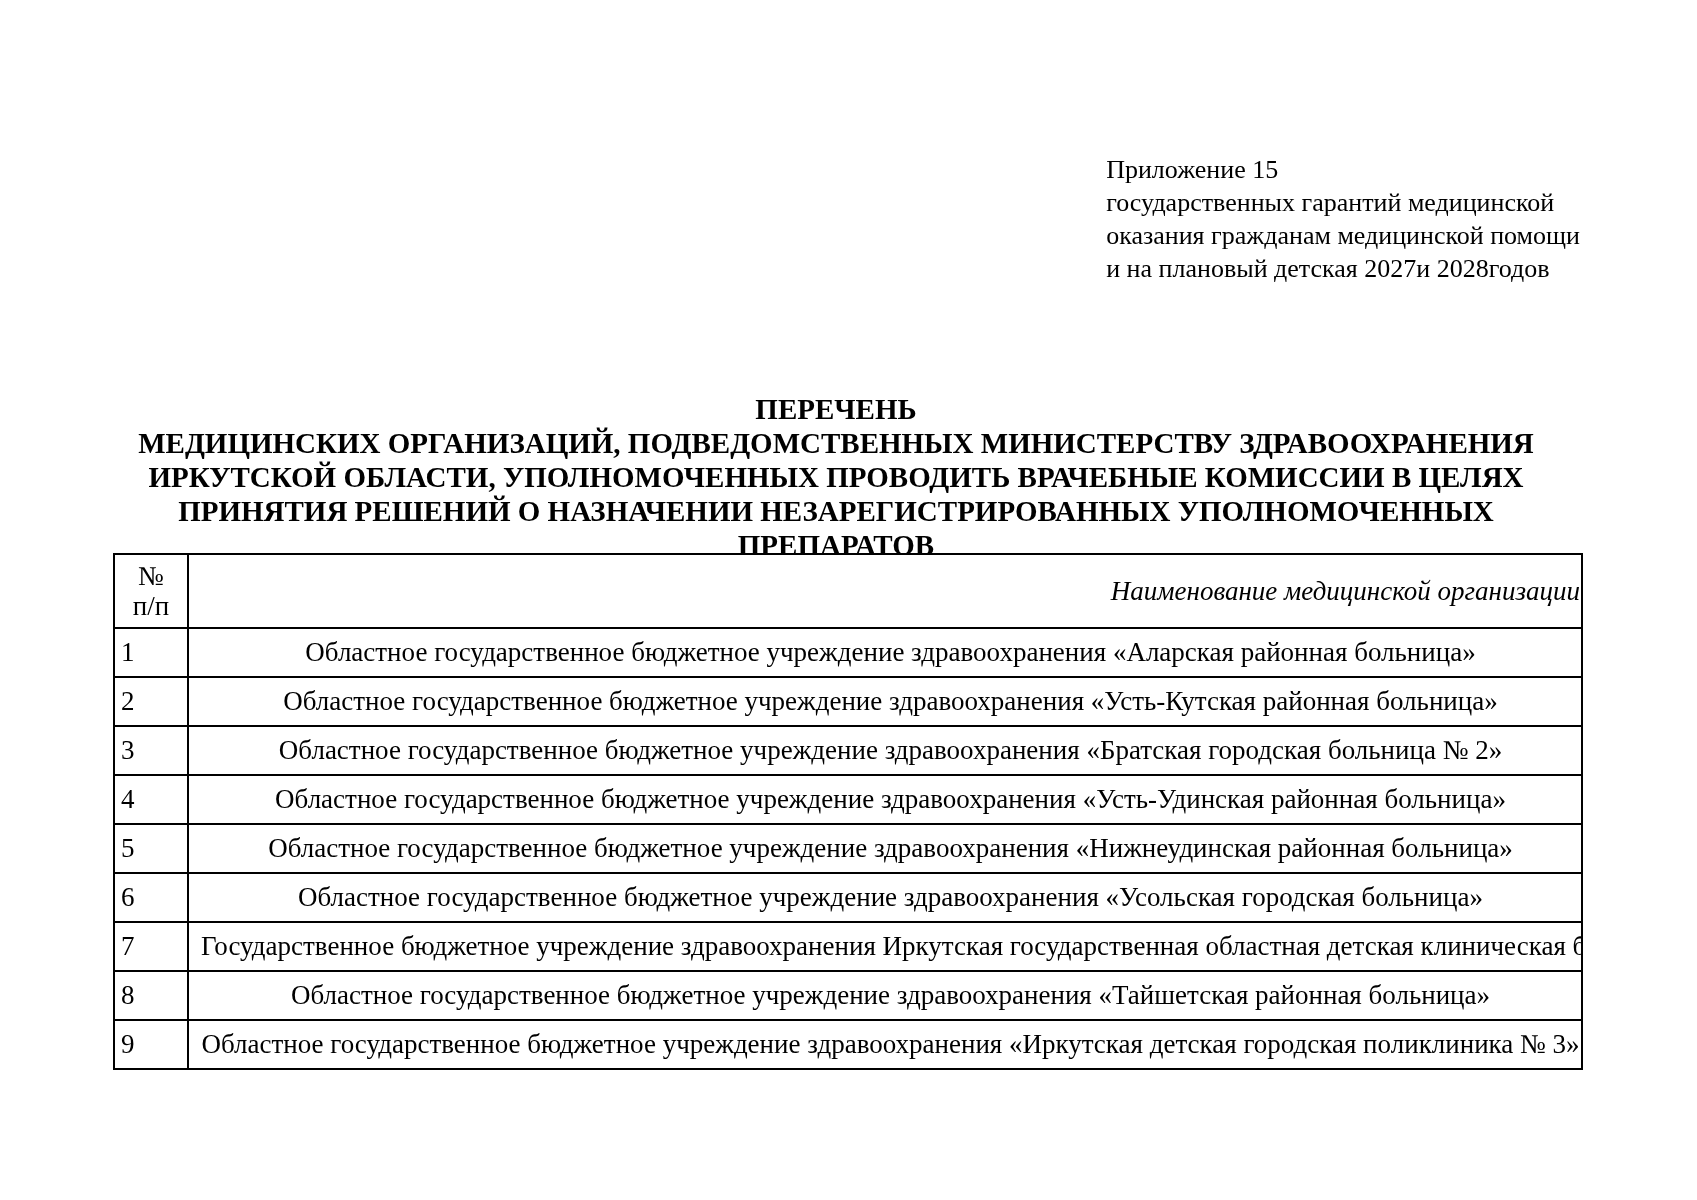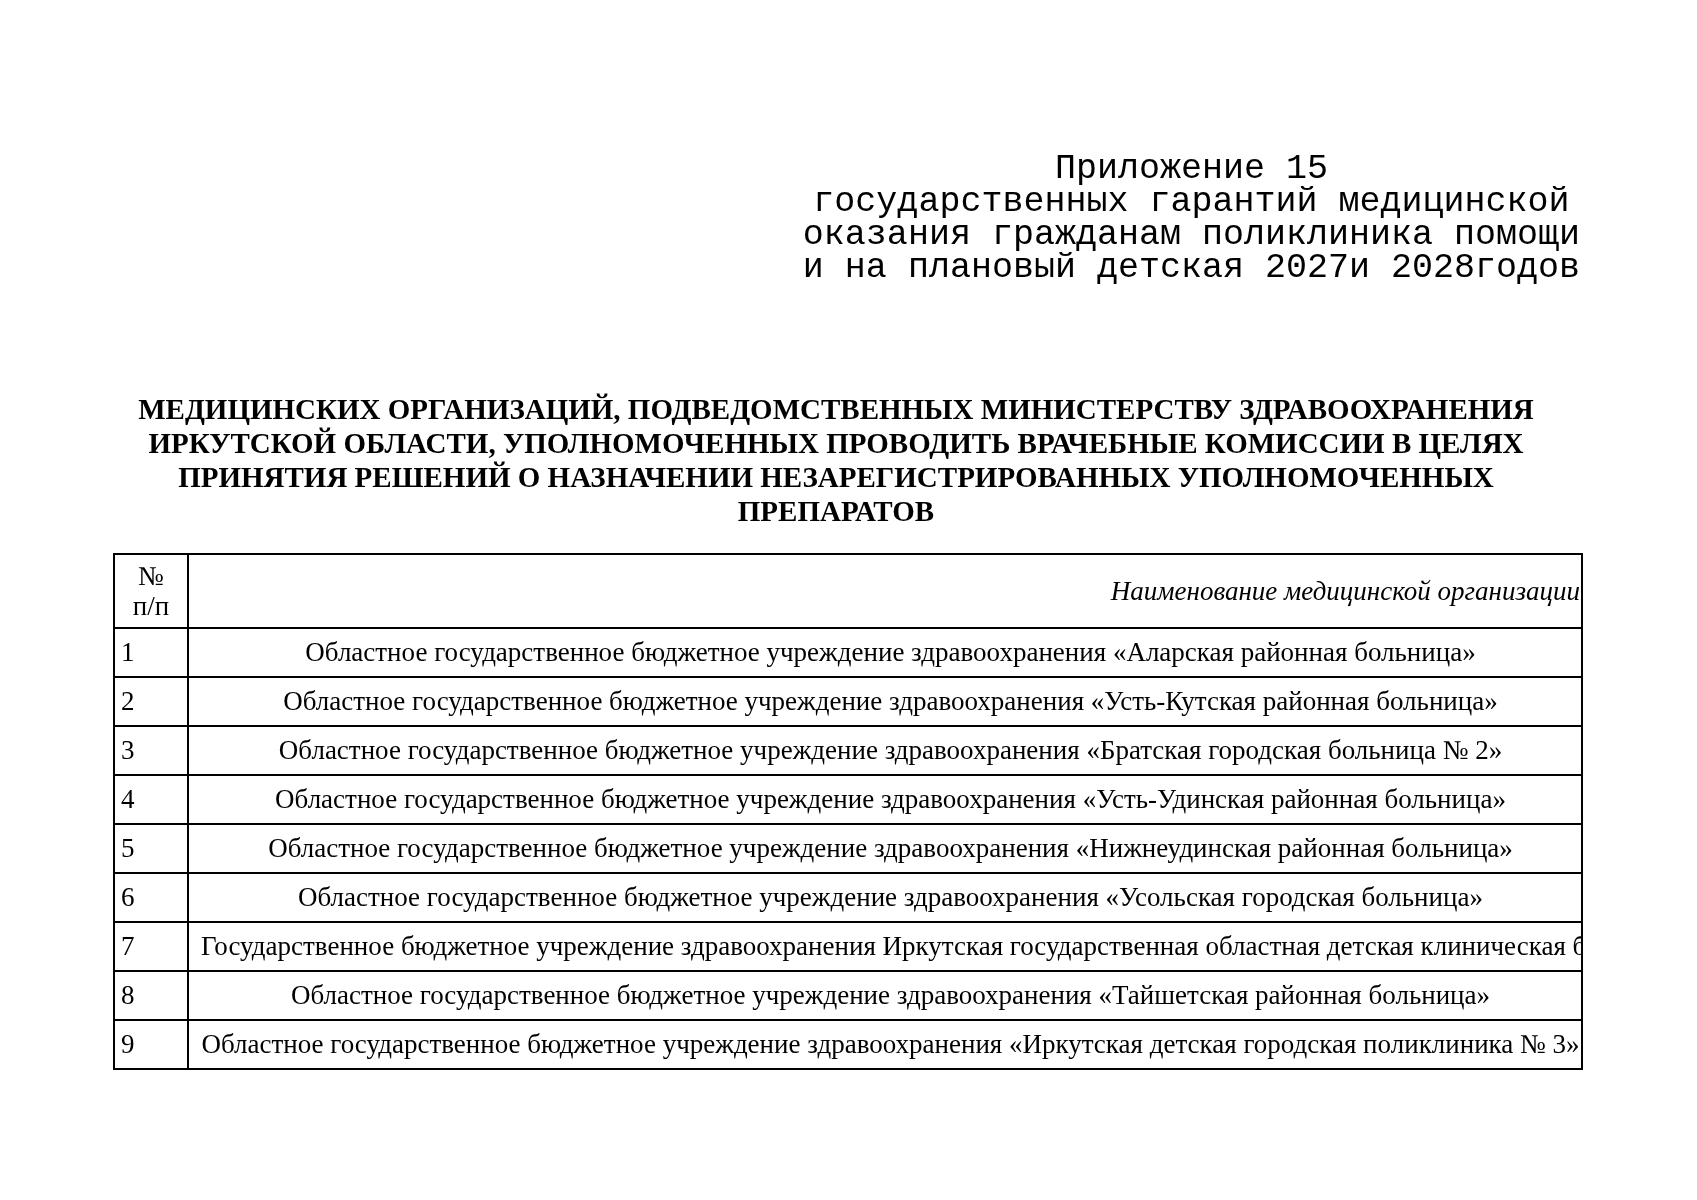--- a/index.html
+++ b/index.html
@@ -14,25 +14,24 @@
     background: #ffffff;
     color: #000000;
     font-family: "Liberation Serif", serif;
     overflow: hidden;
   }
   
   .annex-block {
     position: absolute;
     top: 153px;
     right: 117px;
-    text-align: center;
-    font-size: 35px;
+    text-align: left;
+    font-size: 26px;
     line-height: 33px;
     white-space: nowrap;
-    font-family: Liberation Mono, monospace;
   }
   
   .doc-title {
     position: absolute;
     top: 392px;
     left: 113px;
     width: 1446px;
     text-align: center;
     font-weight: bold;
     font-size: 29px;
@@ -74,25 +73,26 @@
   }
 </style>
 </head>
 <body>
 
 <div class="page">
 
   <div class="annex-block">
     <div>Приложение 15</div>
     <div>государственных гарантий медицинской</div>
-    <div>оказания гражданам поликлиника помощи</div>
+    <div>оказания гражданам медицинской помощи</div>
     <div>и на плановый детская 2027и 2028годов</div>
   </div>
 
   <div class="doc-title">
+    <div>ПЕРЕЧЕНЬ</div>
     <div>МЕДИЦИНСКИХ ОРГАНИЗАЦИЙ, ПОДВЕДОМСТВЕННЫХ МИНИСТЕРСТВУ ЗДРАВООХРАНЕНИЯ</div>
     <div>ИРКУТСКОЙ ОБЛАСТИ, УПОЛНОМОЧЕННЫХ ПРОВОДИТЬ ВРАЧЕБНЫЕ КОМИССИИ В ЦЕЛЯХ</div>
     <div>ПРИНЯТИЯ РЕШЕНИЙ О НАЗНАЧЕНИИ НЕЗАРЕГИСТРИРОВАННЫХ УПОЛНОМОЧЕННЫХ ПРЕПАРАТОВ</div>
   </div>
 
   <table class="org-table">
     <colgroup>
       <col class="c-num">
       <col class="c-name">
     </colgroup>

